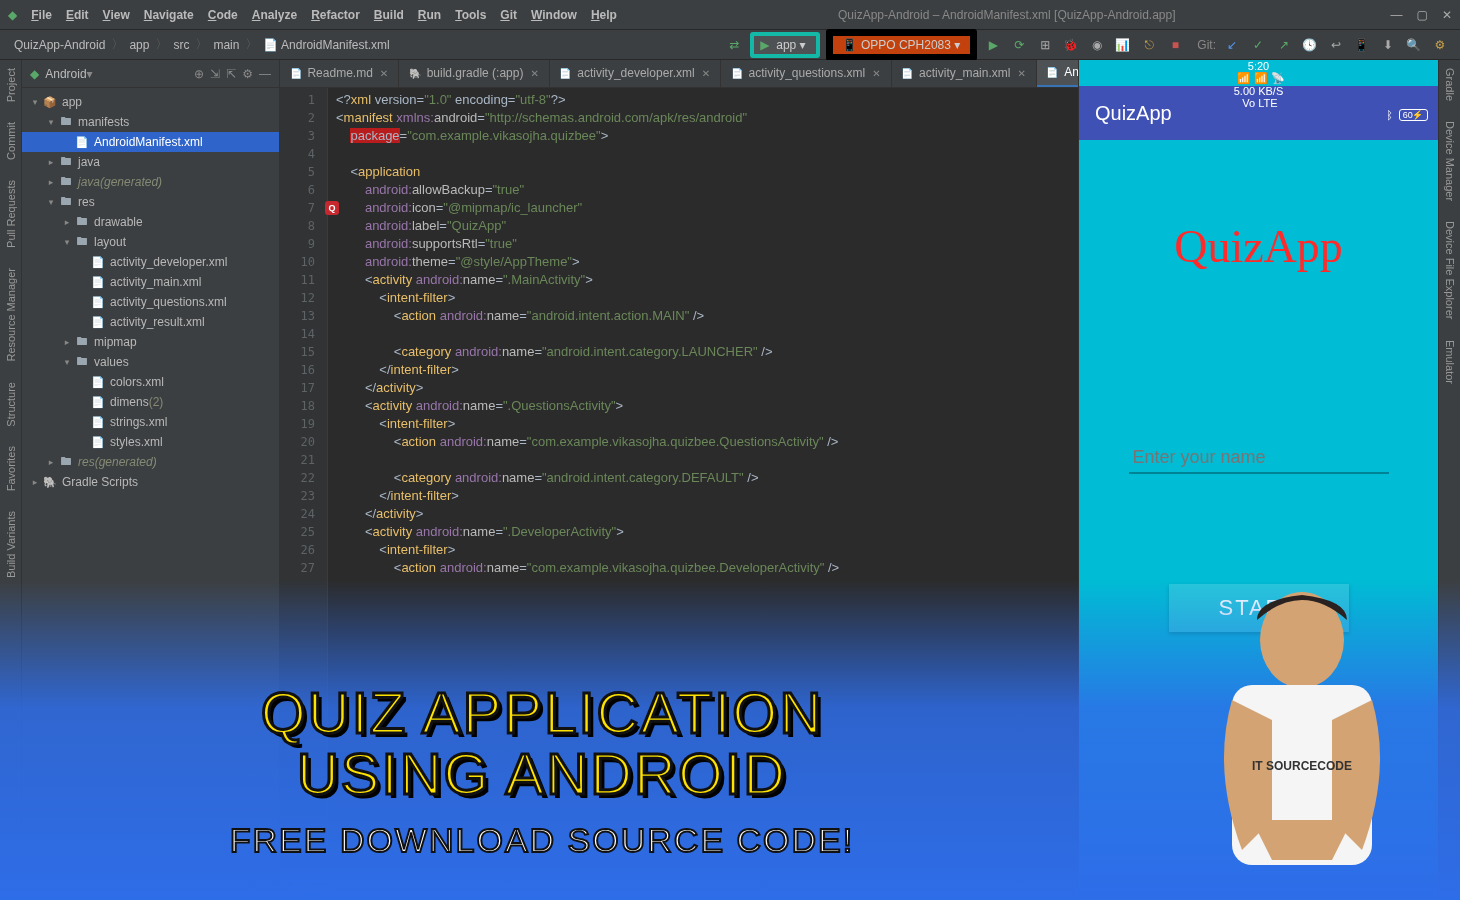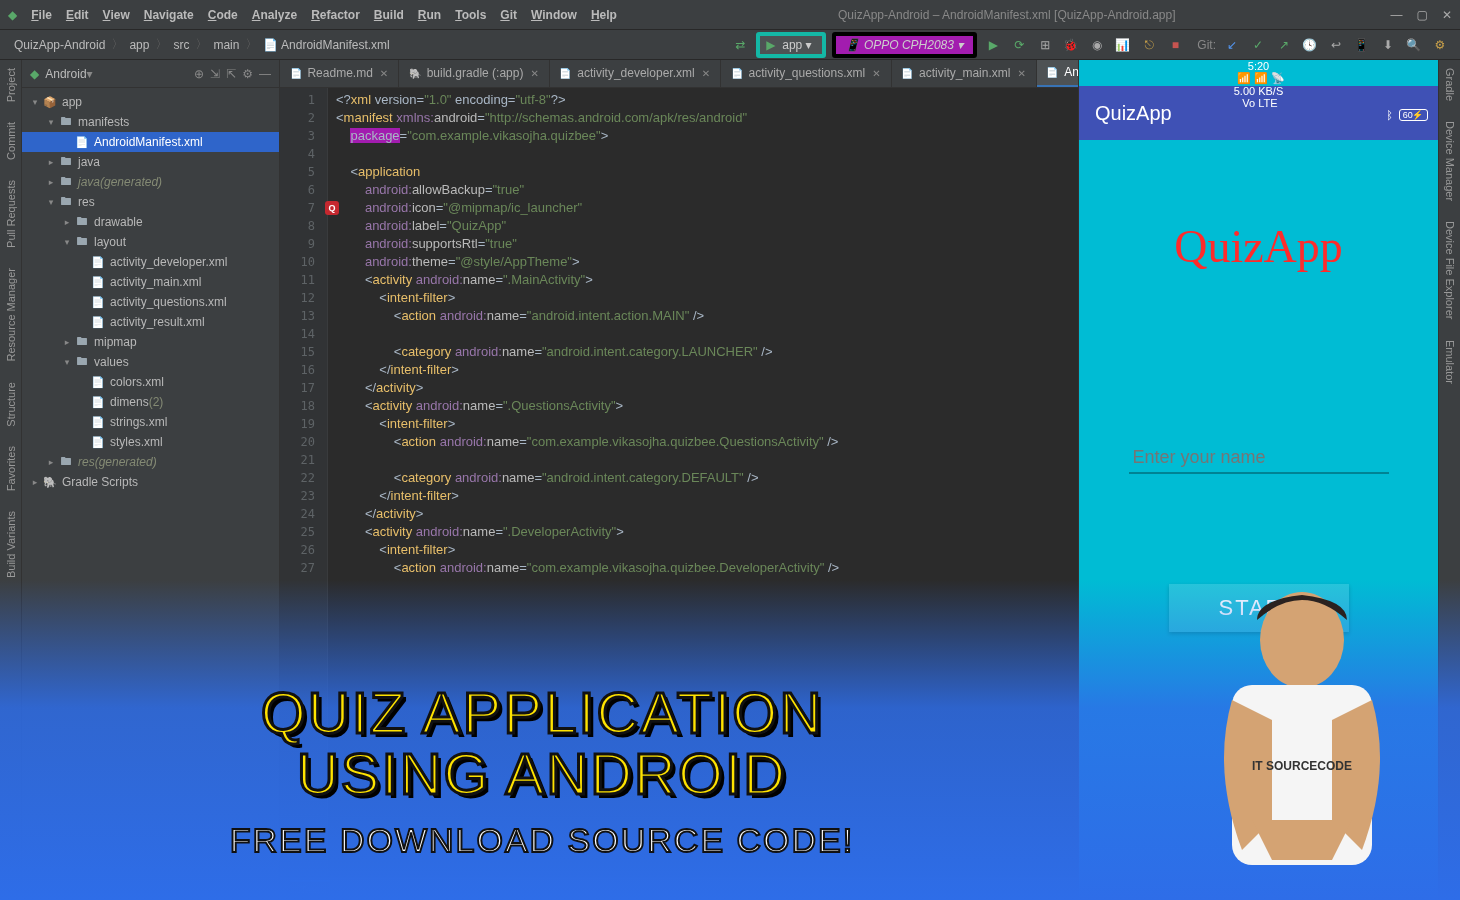--- a/index.html
+++ b/index.html
@@ -9,21 +9,21 @@
 .titlebar .menus span { padding:3px 6px; cursor:pointer;font-weight:bold; }
 .titlebar .menus span u { text-decoration:underline; }
 .titlebar .title { flex:1; text-align:center; color:#888; }
 .titlebar .winbtns { display:flex; gap:14px; color:#aaa; }
 .breadcrumb { height:30px; background:#3c3f41; display:flex; align-items:center; padding:0 10px; font-size:12px; color:#bbb; border-bottom:1px solid #282828; }
 .breadcrumb .crumb { padding:2px 4px; }
 .breadcrumb .sep { color:#666; margin:0 2px; }
 .breadcrumb .tool-right { margin-left:auto; display:flex; align-items:center; gap:6px; }
 .btn-run { background:#4e5254; border:4px solid #14b8a6; padding:2px 10px 2px 22px; border-radius:3px; color:#ccc; position:relative; }
 .btn-run::before { content:"▶"; position:absolute; left:6px; color:#59a869; }
-.btn-device { background:#a21caf; border:4px solid #000000; padding:2px 10px; border-radius:3px; color:#ccc;font-style:italic; }
+.btn-device { background:#c2410c; border:7px solid #000000; padding:2px 10px; border-radius:3px; color:#ccc; }
 .tbicon { width:16px; height:16px; display:inline-flex; align-items:center; justify-content:center; color:#aaa; margin:0 2px; font-size:12px; }
 .tbicon.green{color:#59a869;} .tbicon.red{color:#c75450;} .tbicon.blue{color:#5394ec;} .tbicon.orange{color:#c9a14a;}
 .main { display:flex; height:calc(100% - 60px); }
 .leftrail { width:22px; background:#3c3f41; border-right:1px solid #323232; display:flex; flex-direction:column; align-items:center; padding-top:8px; gap:20px; }
 .leftrail .rtab { writing-mode:vertical-rl; transform:rotate(180deg); font-size:11px; color:#999; }
 .rightrail { width:22px; background:#3c3f41; border-left:1px solid #323232; display:flex; flex-direction:column; align-items:center; padding-top:8px; gap:20px; }
 .rightrail .rtab { writing-mode:vertical-rl; font-size:11px; color:#999; }
 .project { width:258px; background:#3c3f41; border-right:1px solid #323232; display:flex; flex-direction:column; }
 .project .phead { height:28px; background:#3c3f41; display:flex; align-items:center; padding:0 8px; font-size:12px; color:#bbb; border-bottom:1px solid #323232; }
 .project .phead .gap { flex:1; }
@@ -41,21 +41,21 @@
 .tabs { height:28px; background:#3c3f41; display:flex; align-items:end; font-size:12px; color:#aaa; border-bottom:1px solid #323232; overflow:hidden; }
 .tab { padding:4px 10px; border-right:1px solid #323232; display:flex; align-items:center; gap:5px; height:28px; white-space:nowrap; }
 .tab.active { background:#4e5254; color:#fff; border-bottom:2px solid #3873b5; }
 .tab .close { color:#888; font-size:10px; margin-left:2px; }
 .tab .ticon { font-size:10px; }
 .code { flex:1; display:flex; overflow:hidden; }
 .gutter { width:48px; background:#313335; border-right:1px solid #393b3d; padding-top:3px; }
 .gutter .ln { height:18px; line-height:18px; text-align:right; padding-right:12px; font-family:Consolas,monospace; font-size:12px; color:#5e6366; position:relative; }
 .gutter .mark { position:absolute; right:-12px; top:2px; width:14px; height:14px; background:#c5282f; border-radius:3px; display:flex; align-items:center; justify-content:center; color:#fff; font-size:9px; font-weight:bold; }
 .codebody { flex:1; padding:3px 8px; font-family:Consolas,monospace; font-size:13px; color:#a9b7c6; overflow:hidden; white-space:pre; }
-.codebody .l { height:18px; line-height:18px; } .tag{color:#e8bf6a;} .attr{color:#bababa;} .ns{color:#9876aa;} .str{color:#6a8759;} .hl{ background:#a21caf;text-align:center; }
+.codebody .l { height:18px; line-height:18px; } .tag{color:#e8bf6a;} .attr{color:#bababa;} .ns{color:#9876aa;} .str{color:#6a8759;} .hl{ background:#b91c1c;text-align:center; }
 .preview { width:360px; background:#00bcd4; position:relative; border-left:1px solid #323232; }
 .phone-status { height:26px; background:#00bcd4; color:#fff; font-size:11px; display:flex; align-items:center; padding:0 10px;flex-direction:column; }
 .phone-status .psr { margin-left:auto; display:flex; gap:6px; align-items:center; }
 .phone-appbar { height:54px; background:#3f51b5; color:#fff; display:flex; align-items:center; padding:0 16px; font-size:20px; }
 .phone-body { display:flex; flex-direction:column; align-items:center; }
 .phone-title { color:#ff2b2b; font-size:46px; margin-top:80px; font-family:Georgia,serif; }
 .phone-input { margin-top:170px; width:260px; border:none; border-bottom:2px solid rgba(0,0,0,.3); background:transparent; font-size:18px; color:#555; padding:4px; }
 .phone-start { margin-top:110px; width:180px; height:48px; background:#26c6da; color:#fff; border:none; font-size:22px; letter-spacing:2px; box-shadow:0 2px 4px rgba(0,0,0,.2); }
 .overlay { position:absolute; left:0; right:0; bottom:0; height:320px; background:linear-gradient(180deg,rgba(46,109,232,0) 0%,rgba(46,109,232,0.85) 40%,rgba(46,109,232,1) 100%); pointer-events:none; }
 .overlay-text { position:absolute; bottom:40px; left:0; right:376px; text-align:center; }

